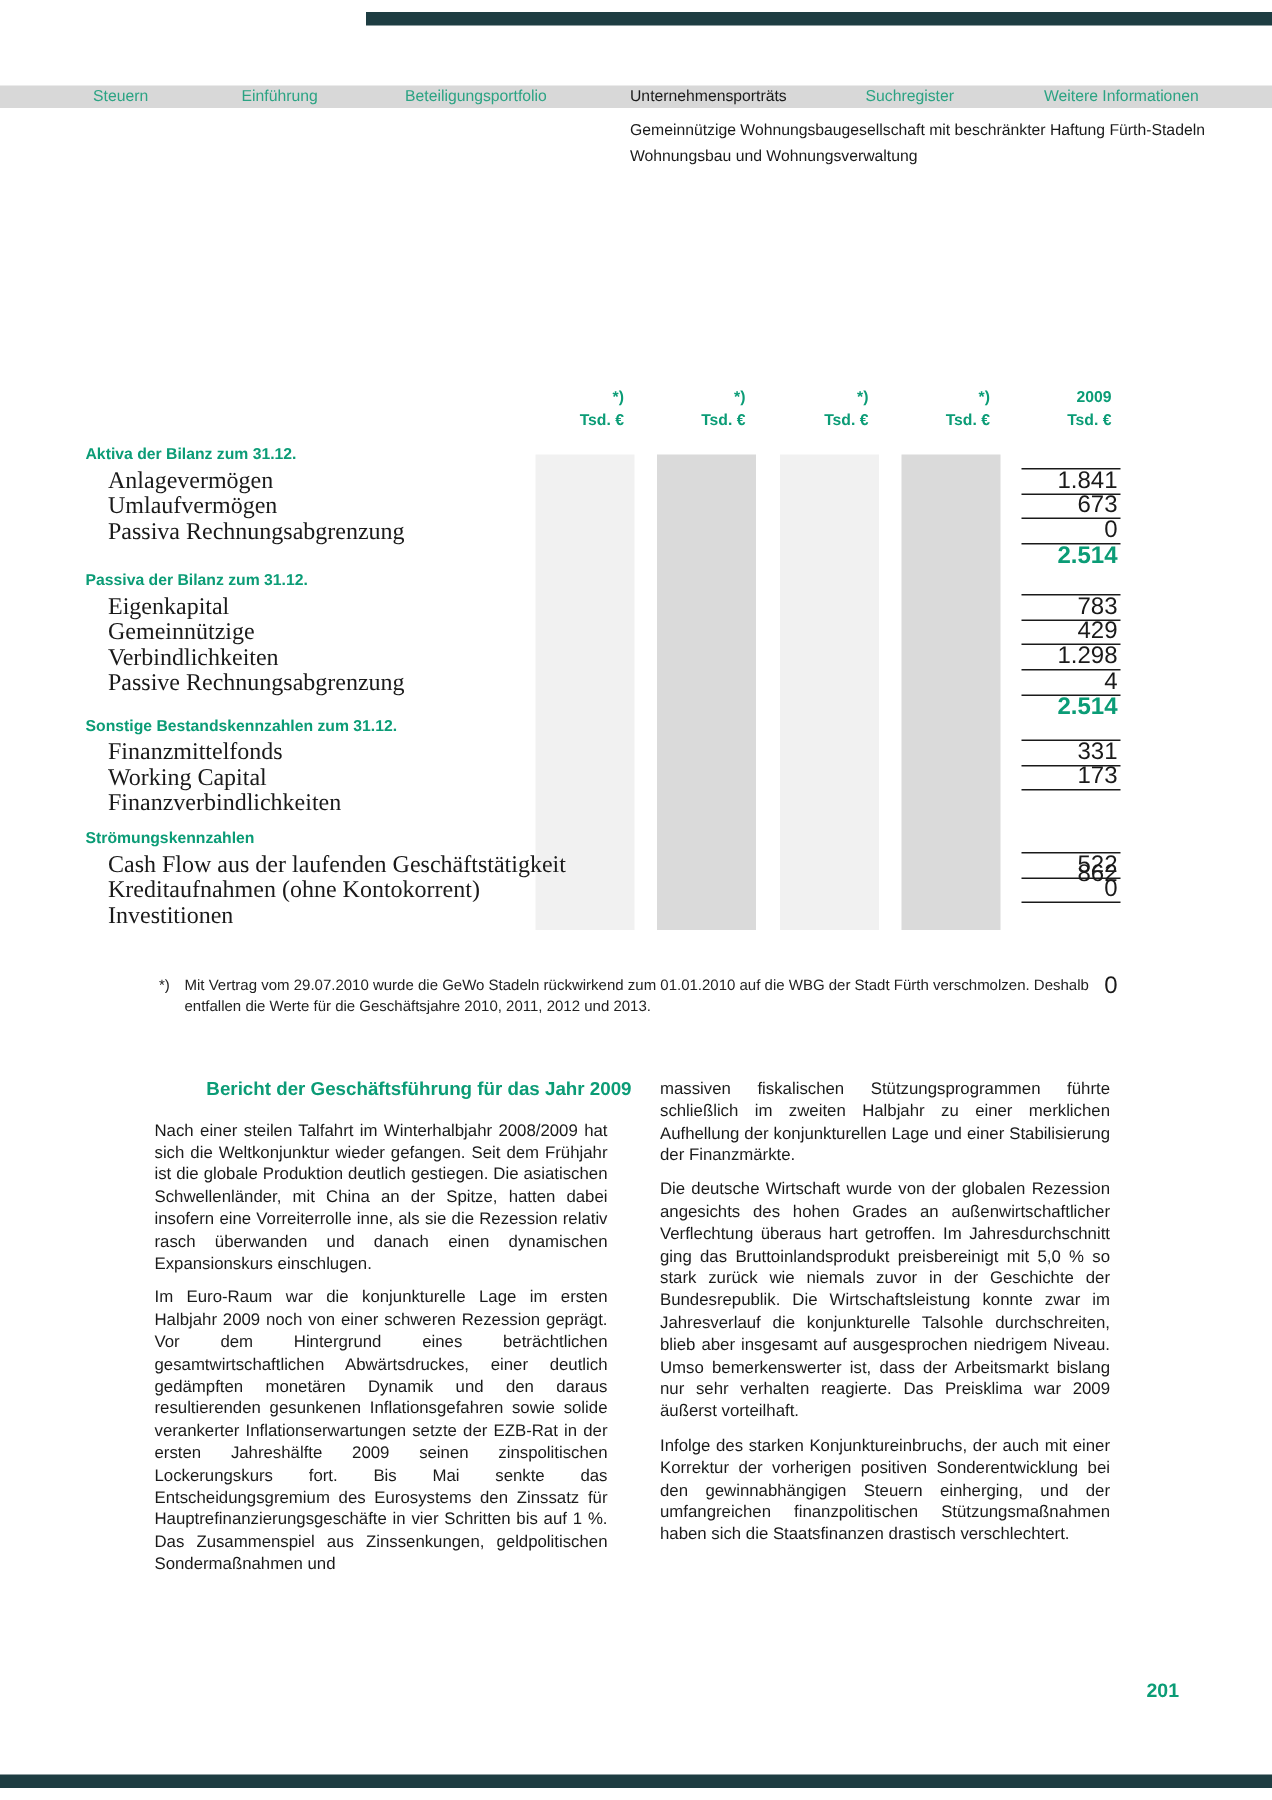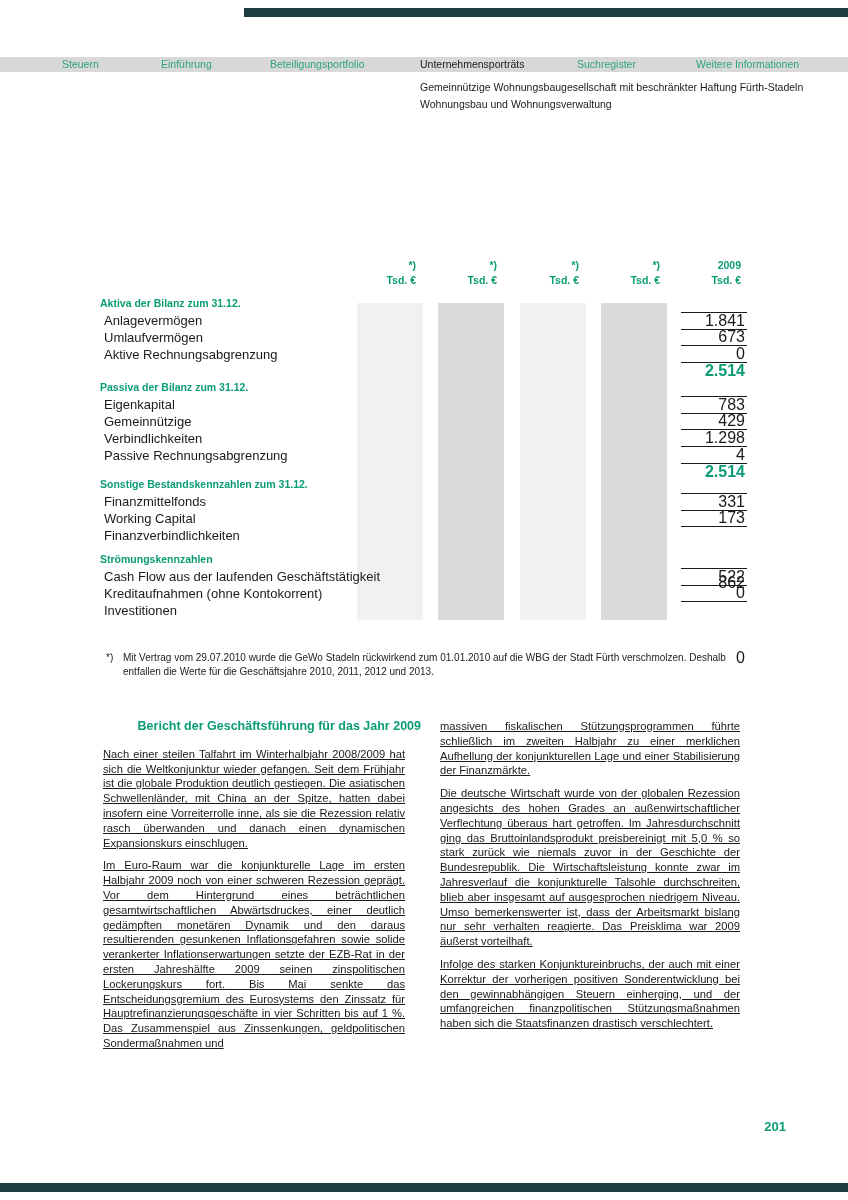--- a/index.html
+++ b/index.html
@@ -20,38 +20,38 @@
   .band{position:absolute;top:303px;height:317px;width:66px;}
   .band.light{background:#f1f1f1;}
   .band.dark{background:#dadada;}
   .b1{left:357px}.b2{left:438px}.b3{left:520px}.b4{left:601px}
   .hcell{position:absolute;font-size:10.5px;font-weight:bold;color:#0b9c76;text-align:right;white-space:nowrap;}
   .hr1{top:258px;height:14px;line-height:14px;}
   .hr2{top:272px;height:16px;line-height:16px;}
   .hc1{left:357px;width:59px}.hc2{left:438px;width:59px}.hc3{left:520px;width:59px}.hc4{left:601px;width:59px}.hc5{left:681px;width:60px}
   .sec{position:absolute;left:0;width:848px;}
   .s0{top:295px}.s1{top:379px}.s2{top:476px}.s3{top:551px}
-  .sec-title{height:17px;line-height:17px;padding-left:100px;font-size:10.5px;font-weight:bold;color:#0b9c76;}
+  .sec-title{height:17px;line-height:17px;padding-left:57px;font-size:10.5px;font-weight:bold;color:#0b9c76;}
   .trow{position:relative;height:17px;}
-  .lbl{display:block;padding-left:104px;font-size:13px;line-height:17px;color:#1a1a1a;white-space:nowrap;}
+  .lbl{display:block;padding-left:72px;font-size:16px;line-height:17px;color:#1a1a1a;white-space:nowrap;font-family:Liberation Serif, serif;}
   .val{position:absolute;left:681px;top:0;width:64px;height:16px;line-height:16px;text-align:right;
        font-size:16px;color:#1a1a1a;padding-right:2px;border-bottom:1px solid #1a1a1a;}
   .val.first{border-top:1px solid #1a1a1a;}
   .val.noline{border-bottom:none;margin-top:48px;}
   .val.total{border:none;color:#0b9c76;font-weight:bold;}
   
   .footnote{position:absolute;left:106px;top:651px;width:642px;display:flex;font-size:10px;line-height:14px;color:#222;}
   .fn-marker{width:17px;flex:none;}
   .fn-text{flex:1;}
   
   .col{position:absolute;top:719px;font-size:11.2px;line-height:14.8px;text-align:justify;color:#1a1a1a;}
   .col-left{left:103px;width:318px;}
   .col-right{left:440px;width:316px;}
   .report-heading{font-size:12.5px;font-weight:bold;color:#0b9c76;margin:0 0 13px 0;text-align:right;}
-  .col p{margin:0 16px 8px 0;text-decoration:underline;}
+  .col p{margin:0 16px 8px 0;}
   
   .page-num{position:absolute;left:740px;top:1119px;width:46px;text-align:right;
             font-size:13px;font-weight:bold;color:#0b9c76;}
 </style>
 </head>
 <body>
 
 <div class="page">
 
   <div class="bar-top"></div>
@@ -91,21 +91,21 @@
     <div class="sec-title">Aktiva der Bilanz zum 31.12.</div>
     <div class="trow">
       <span class="lbl">Anlagevermögen</span>
       <span class="val first">1.841</span>
     </div>
     <div class="trow">
       <span class="lbl">Umlaufvermögen</span>
       <span class="val">673</span>
     </div>
     <div class="trow">
-      <span class="lbl">Aktive Rechnungsabgrenzung</span>
+      <span class="lbl">Passiva Rechnungsabgrenzung</span>
       <span class="val">0</span>
     </div>
     <div class="trow">
       <span class="val total">2.514</span>
     </div>
   </div>
 
   <div class="sec s1">
     <div class="sec-title">Passiva der Bilanz zum 31.12.</div>
     <div class="trow">

